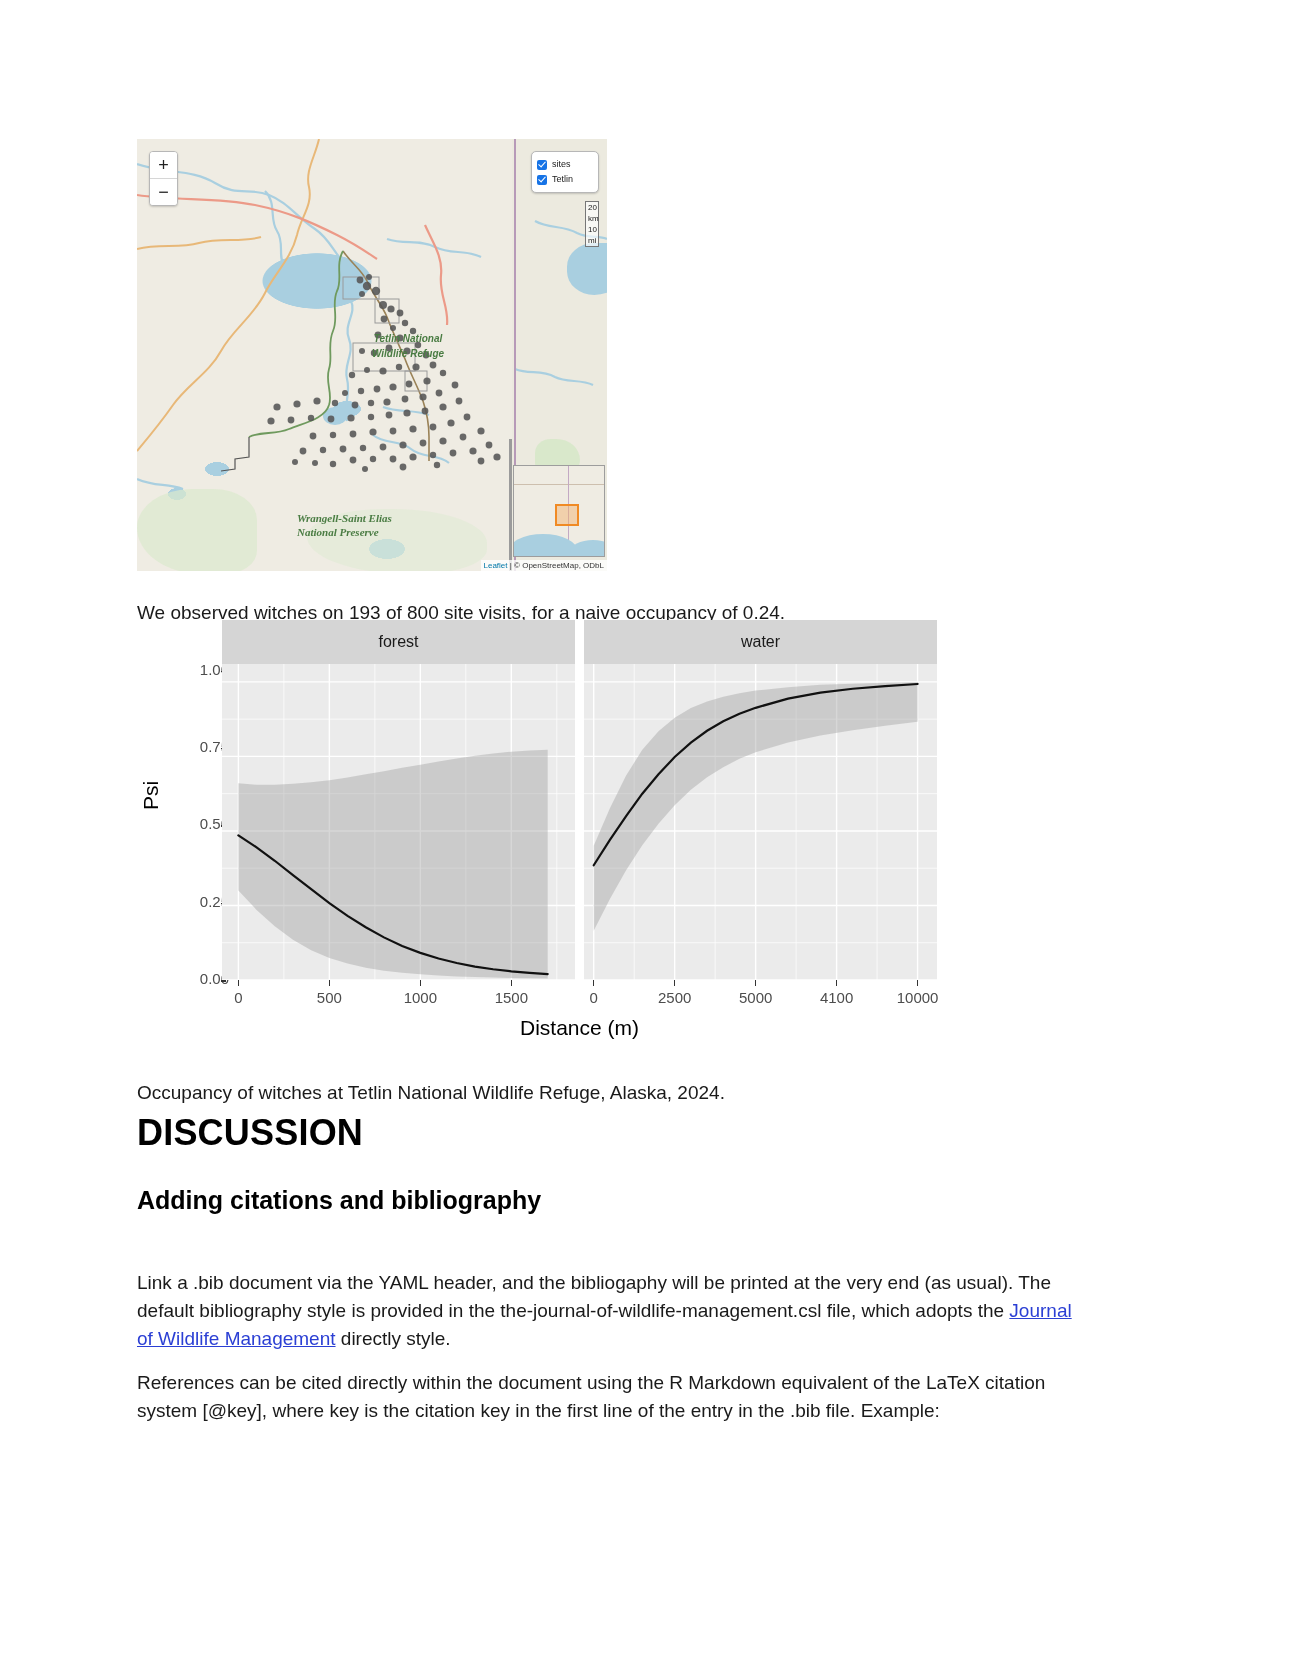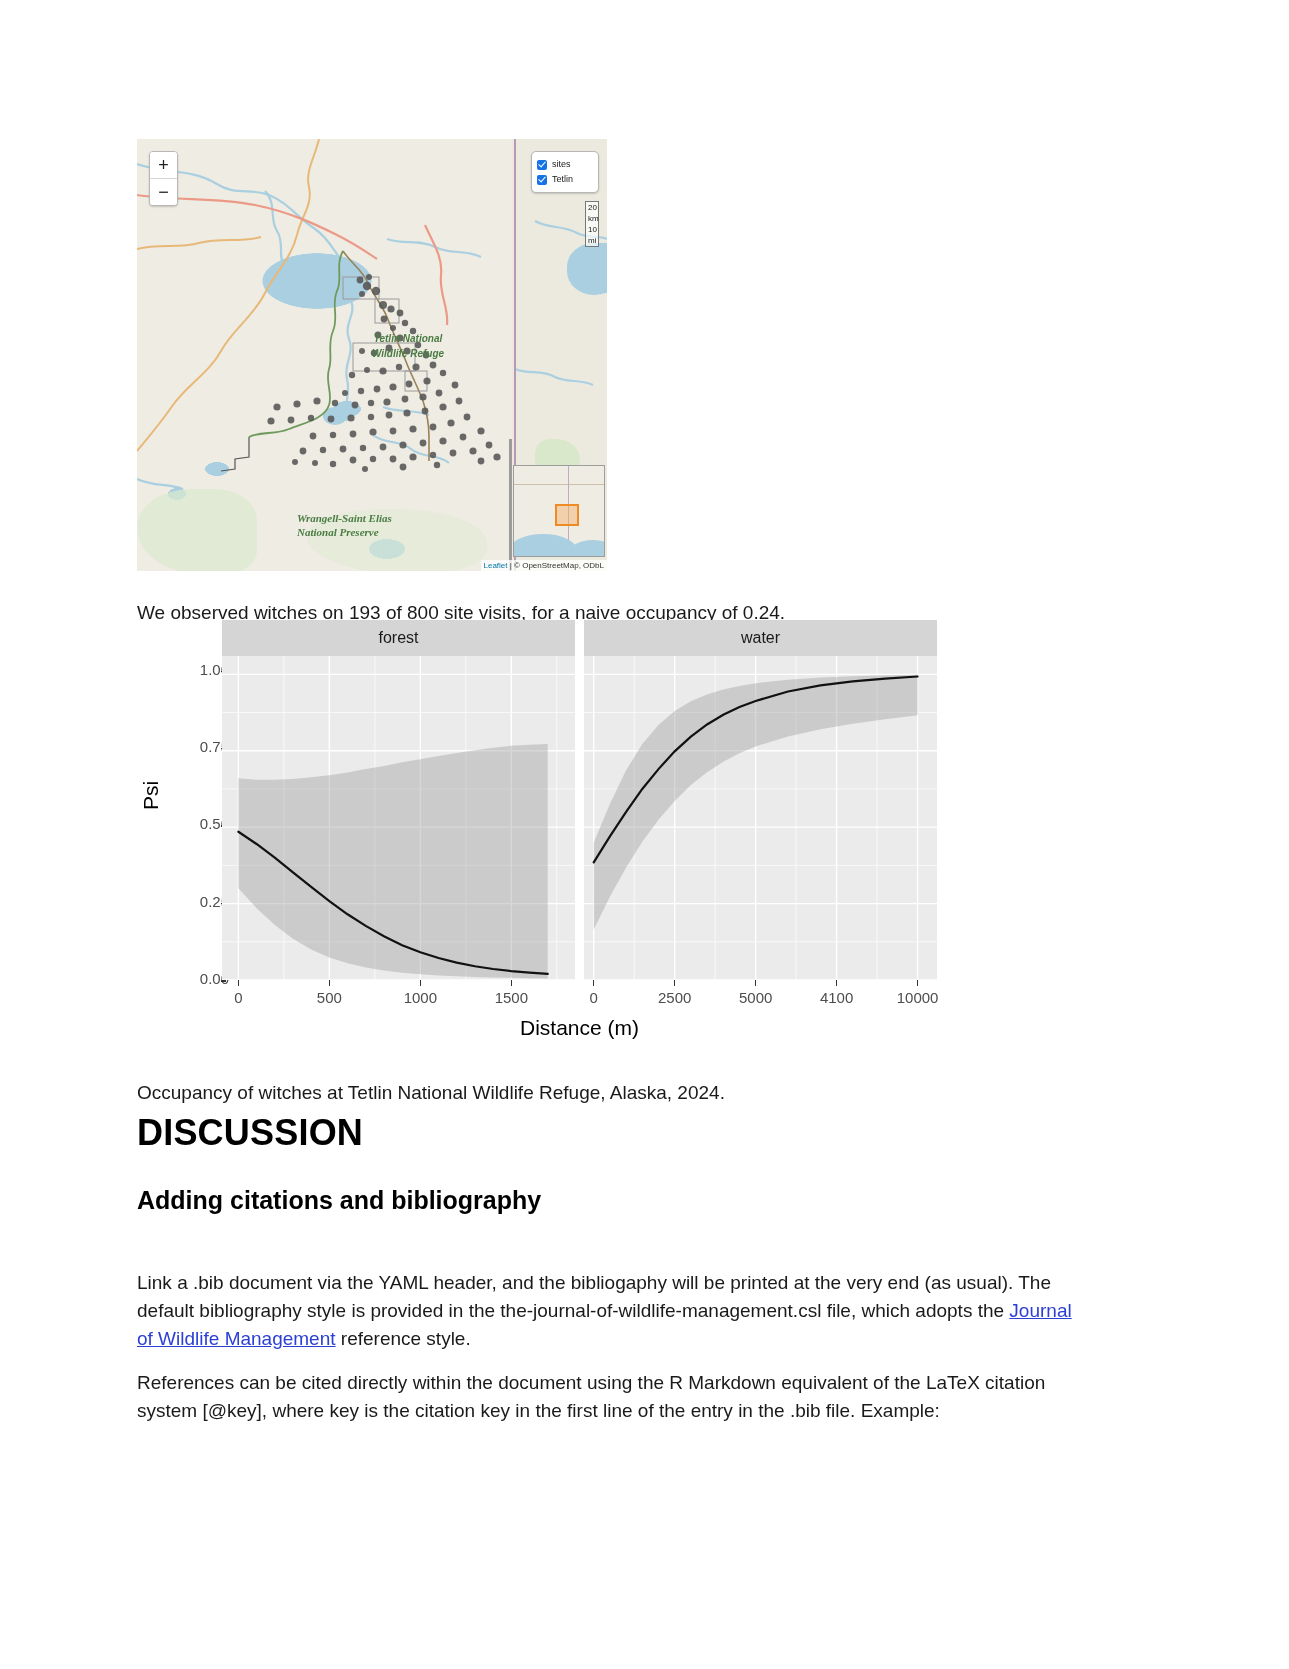--- a/index.html
+++ b/index.html
@@ -324,21 +324,21 @@
   }
   .panels {
     position: absolute;
     left: 85px; top: 0;
     width: 715px; height: 360px;
     display: flex;
     gap: 9px;
   }
   .panel { flex: 1; display: flex; flex-direction: column; }
   .panel-strip {
-    height: 36px;
+    height: 44px;
     background: #d5d5d5;
     display: flex;
     align-items: center;
     justify-content: center;
     font-size: 16px;
     color: #1a1a1a;
     font-family: "Liberation Sans", sans-serif;
   }
   .panel-body {
     flex: 1;
@@ -673,17 +673,17 @@
     </div>
 
     <div class="gg-xlab">Distance (m)</div>
   </div>
 
   <p class="para p-cap">Occupancy of witches at Tetlin National Wildlife Refuge, Alaska, 2024.</p>
 
   <h1 class="section">DISCUSSION</h1>
   <h3 class="subsection">Adding citations and bibliography</h3>
 
-  <p class="para p-link"><span>Link a .bib document via the YAML header, and the bibliogaphy will be printed at the very end (as usual). The default bibliography style is provided in the the-journal-of-wildlife-management.csl file, which adopts the </span><a class="doclink" href="#">Journal of Wildlife Management</a><span> reference style.</span></p>
+  <p class="para p-link"><span>Link a .bib document via the YAML header, and the bibliogaphy will be printed at the very end (as usual). The default bibliography style is provided in the the-journal-of-wildlife-management.csl file, which adopts the </span><a class="doclink" href="#">Journal of Wildlife Management</a><span> directly style.</span></p>
 
   <p class="para p-ref">References can be cited directly within the document using the R Markdown equivalent of the LaTeX citation system [@key], where key is the citation key in the first line of the entry in the .bib file. Example:</p>
 
 </div>
 
 </body></html>

